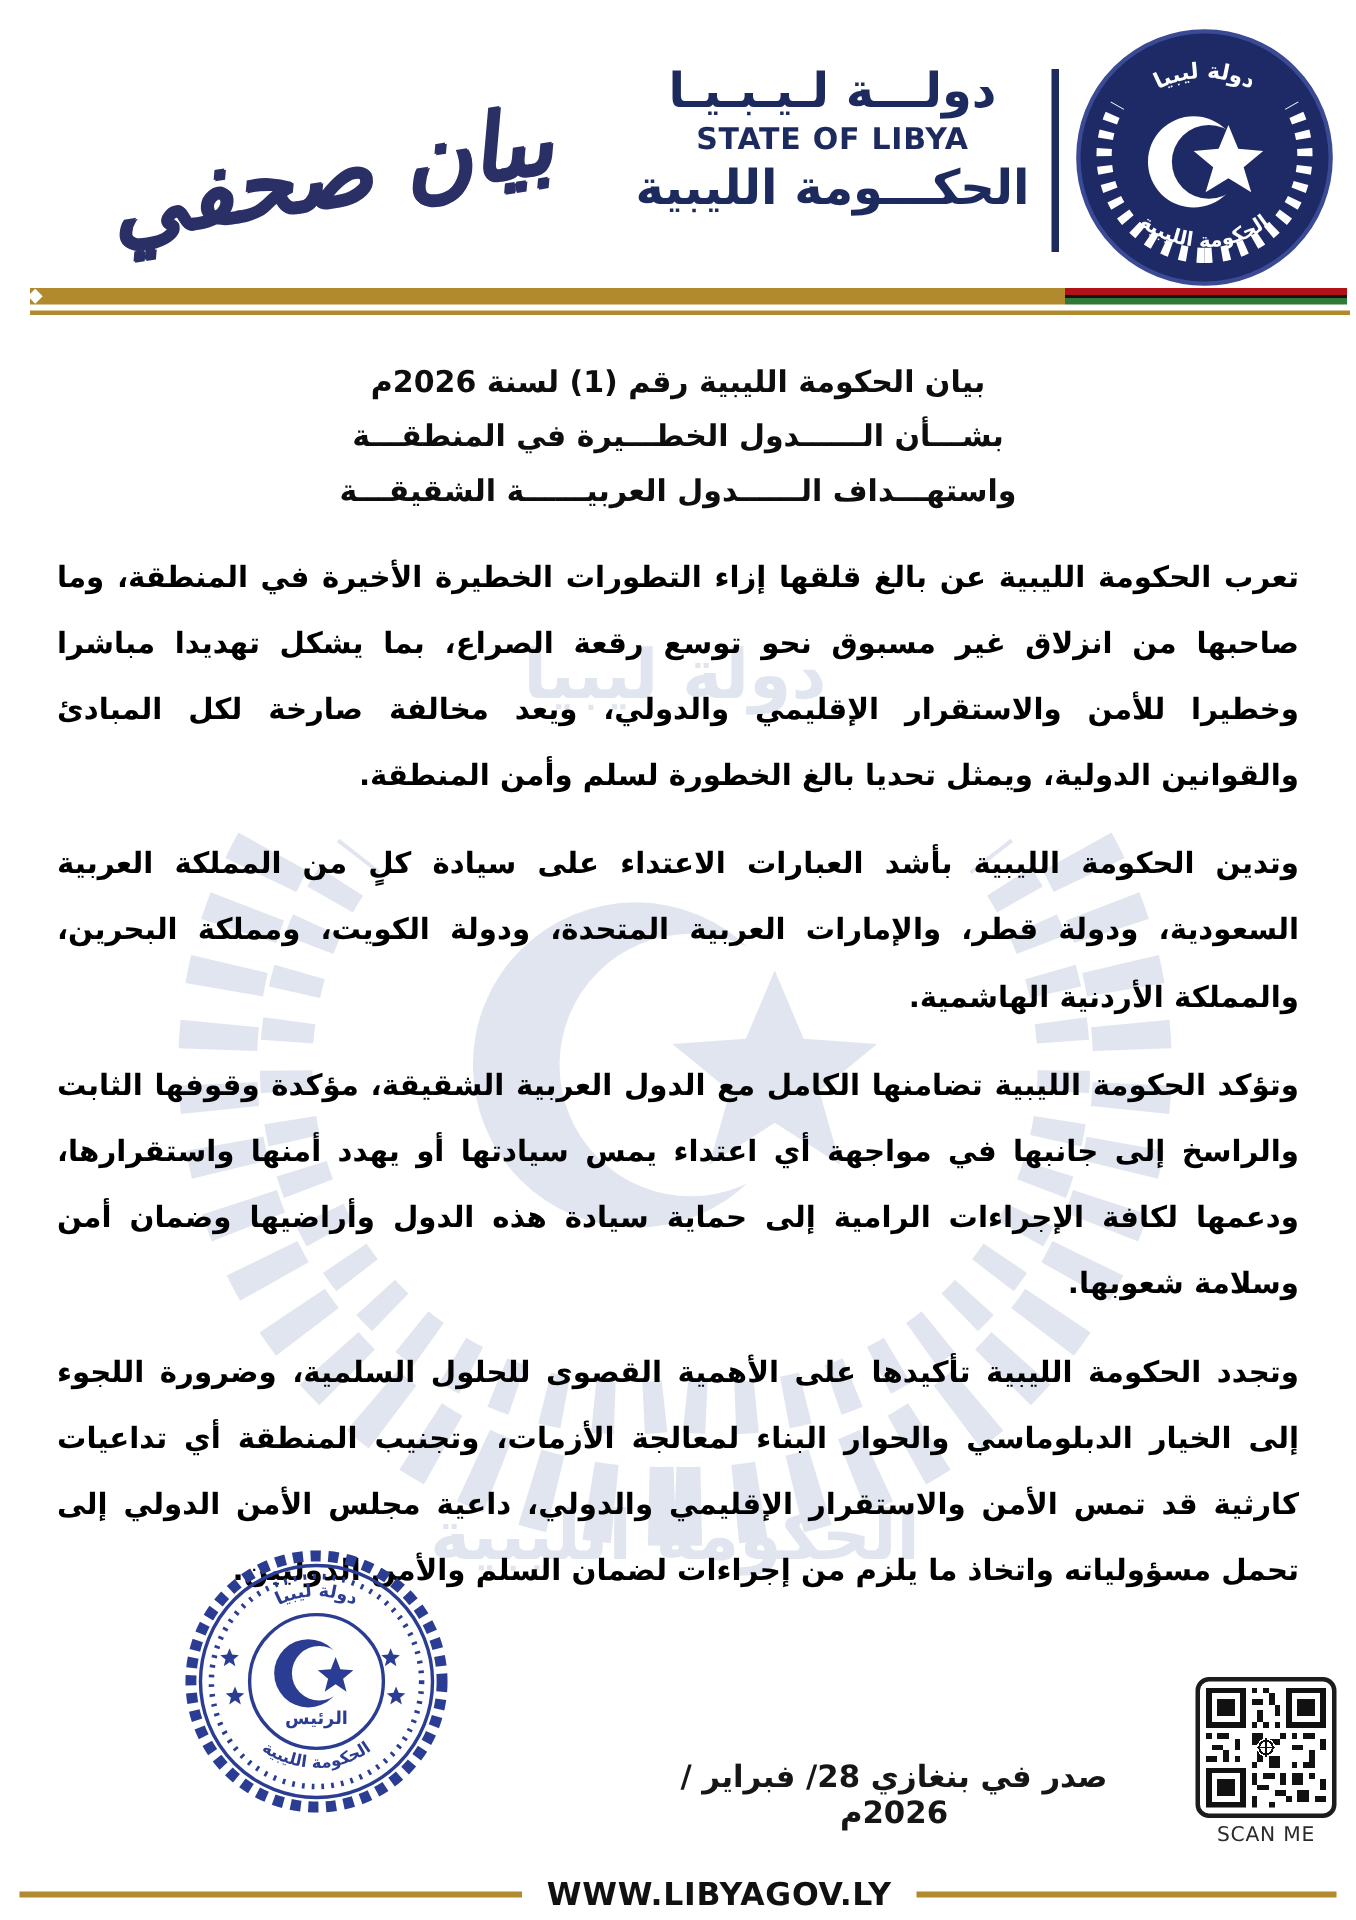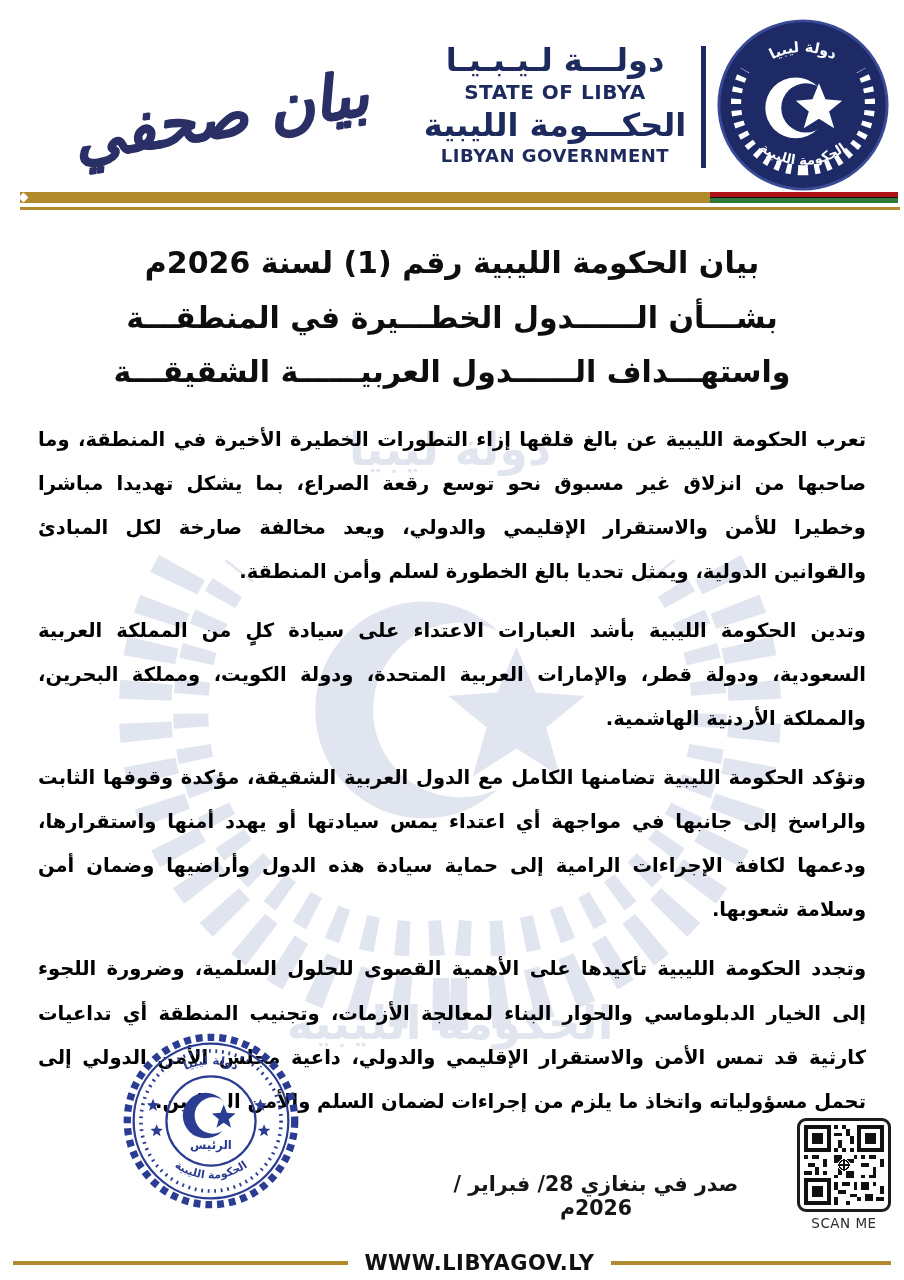--- a/index.html
+++ b/index.html
@@ -40,21 +40,21 @@
   .flag-bar .gold-part{flex:0 0 690px;background:#b08a2c;position:relative;}
   .flag-bar .gold-part::before{
     content:"";position:absolute;left:0;top:2px;width:7px;height:7px;background:#fff;
     transform:rotate(45deg);
   }
   .flag-bar .stripes{flex:1;background:linear-gradient(to bottom,#b01217 0%,#b01217 42%,#141414 42%,#141414 58%,#2f7a38 58%,#2f7a38 100%);}
   .thin-gold{position:absolute;left:20px;right:4px;top:207px;height:2.5px;background:#b08a2c;z-index:2;}
   
   .content{position:absolute;left:38px;width:828px;top:236px;direction:rtl;z-index:1;}
   .title{
-    margin:0 0 18px 0;text-align:center;font-size:30px;font-weight:bold;
+    margin:0 0 18px 0;text-align:center;font-size:20px;font-weight:bold;
     color:#0e0e0e;line-height:1.82;
   }
   .title span{display:block;}
   .para{
     margin:0 0 15px 0;font-size:19.5px;font-weight:bold;line-height:2.26;
     text-align:justify;color:#000000;
   }
   
   .signature{
     position:absolute;left:26px;top:948px;width:340px;text-align:center;
@@ -109,21 +109,20 @@
       <text x="200" y="388" font-size="26" fill="#c9d0e2" text-anchor="middle" font-weight="bold" direction="rtl">الحكومة الليبية</text>
     </svg>
   </div>
 
   <div class="callig">بيان صحفي</div>
 
   <div class="gov-block">
     <div class="ar">دولـــة لـيـبـيـا</div>
     <div class="en">STATE OF LIBYA</div>
     <div class="ar">الحكـــومة الليبية</div>
-    <div class="en small">LIBYAN GOVERNMENT</div>
   </div>
 
   <div class="vbar"></div>
 
   <div class="emblem">
     <svg viewBox="0 0 120 120" width="174" height="174">
       <circle cx="60" cy="60" r="58" fill="#1d2a66" stroke="#3a4a94" stroke-width="2"></circle>
       <g fill="none" stroke="#ffffff">
         <path d="M 60 105 A 46 46 0 0 1 20 36" stroke-width="7" stroke-dasharray="3.5 4.5"></path>
         <path d="M 60 105 A 46 46 0 0 0 100 36" stroke-width="7" stroke-dasharray="3.5 4.5"></path>

